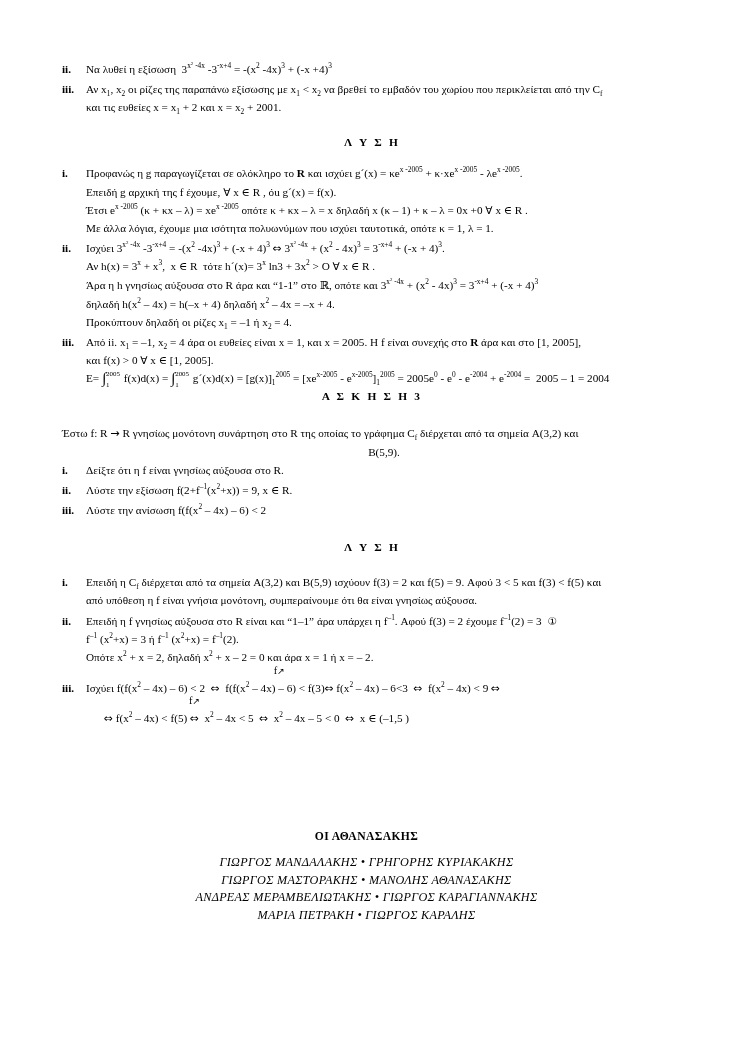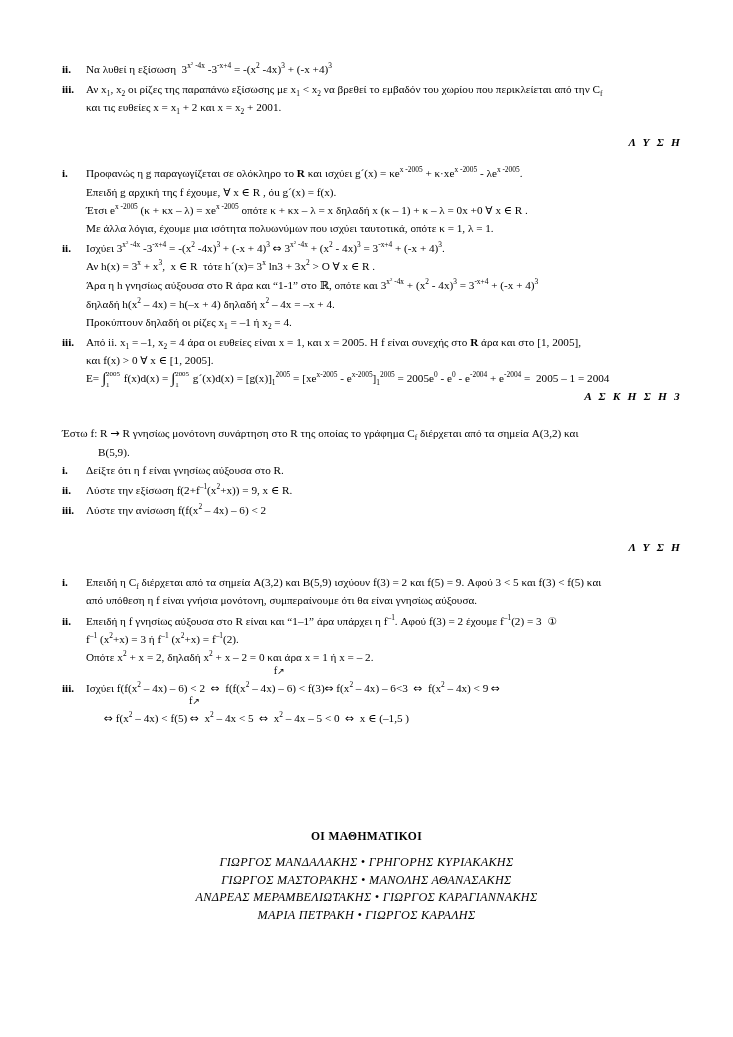--- a/index.html
+++ b/index.html
@@ -48,30 +48,30 @@
   .item-body {
     flex: 1 1 auto;
     line-height: 1.62;
   }
   .line {
     line-height: 1.62;
     white-space: normal;
     margin: 0;
   }
   .indent {
-    margin-left: 36px;
+    margin-left: 24px;
+    text-align: center;
   }
 
   
   .heading {
-    text-align: right;
+    text-align: center;
     font-weight: bold;
     letter-spacing: 2.2px;
     font-size: 11.4px;
-    font-style: italic;
   }
   .heading-gap-top { margin-top: 20px; }
   .heading-gap-bot { margin-bottom: 16px; }
 
   
   sup {
     font-size: 0.66em;
     vertical-align: super;
     line-height: 0;
   }
@@ -242,19 +242,19 @@
       <div class="item-num">iii.</div>
       <div class="item-body">
         <div class="line">Ισχύει f(f(x<sup>2</sup> – 4x) – 6) &lt; 2&nbsp; <span class="iff">⇔</span>&nbsp; <span class="annot-wrap"><span class="annot">f<span class="ar">↗</span></span>f(f(x<sup>2</sup> – 4x) – 6) &lt; f(3)<span class="iff">⇔</span></span> f(x<sup>2</sup> – 4x) – 6&lt;3&nbsp; <span class="iff">⇔</span>&nbsp; f(x<sup>2</sup> – 4x) &lt; 9 <span class="iff">⇔</span></div>
         <div class="line" style="margin-top:12px;margin-left:18px;"><span class="iff">⇔</span> f(x<sup>2</sup> – 4x) &lt; f(5) <span class="annot-wrap"><span class="annot">f<span class="ar">↗</span></span><span class="iff">⇔</span></span>&nbsp; x<sup>2</sup> – 4x &lt; 5&nbsp; <span class="iff">⇔</span>&nbsp; x<sup>2</sup> – 4x – 5 &lt; 0&nbsp; <span class="iff">⇔</span>&nbsp; x ∈ (–1,5 )</div>
       </div>
     </div>
 
   </div>
 
   <div class="footer">
-    <div class="footer-title">ΟΙ ΜΑΘΗΜΑΤΙΚΟΙ</div>
+    <div class="footer-title">ΟΙ ΑΘΑΝΑΣΑΚΗΣ</div>
     <div class="footer-line">ΓΙΩΡΓΟΣ ΜΑΝΔΑΛΑΚΗΣ • ΓΡΗΓΟΡΗΣ ΚΥΡΙΑΚΑΚΗΣ</div>
     <div class="footer-line">ΓΙΩΡΓΟΣ ΜΑΣΤΟΡΑΚΗΣ • ΜΑΝΟΛΗΣ ΑΘΑΝΑΣΑΚΗΣ</div>
     <div class="footer-line">ΑΝΔΡΕΑΣ ΜΕΡΑΜΒΕΛΙΩΤΑΚΗΣ • ΓΙΩΡΓΟΣ ΚΑΡΑΓΙΑΝΝΑΚΗΣ</div>
     <div class="footer-line">ΜΑΡΙΑ ΠΕΤΡΑΚΗ • ΓΙΩΡΓΟΣ ΚΑΡΑΛΗΣ</div>
   </div>
 </div>
 
 </body></html>

